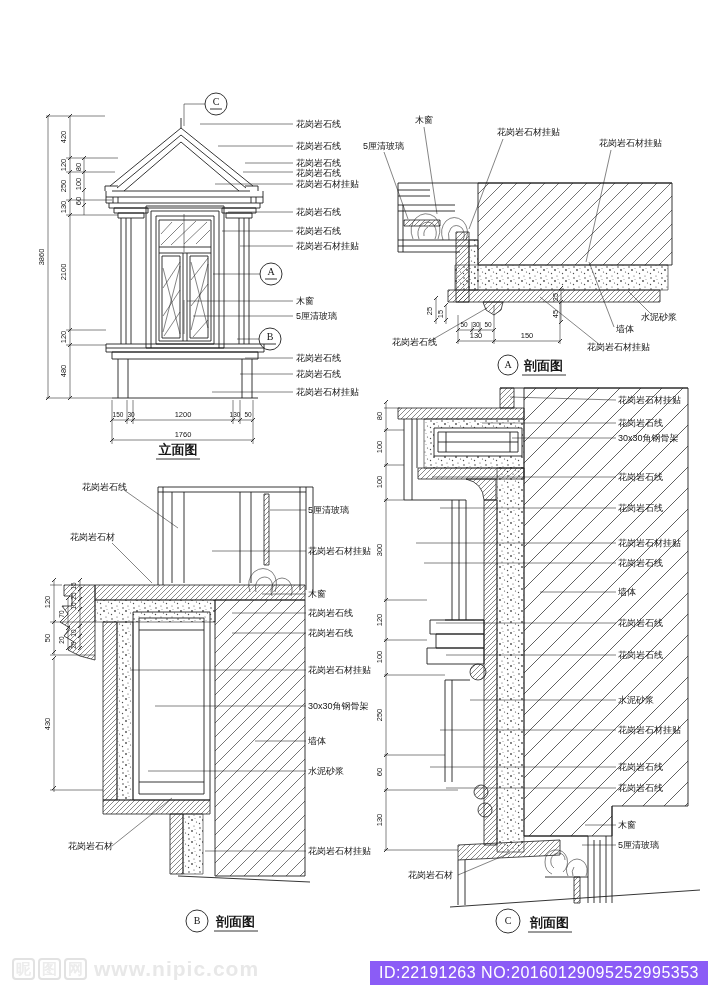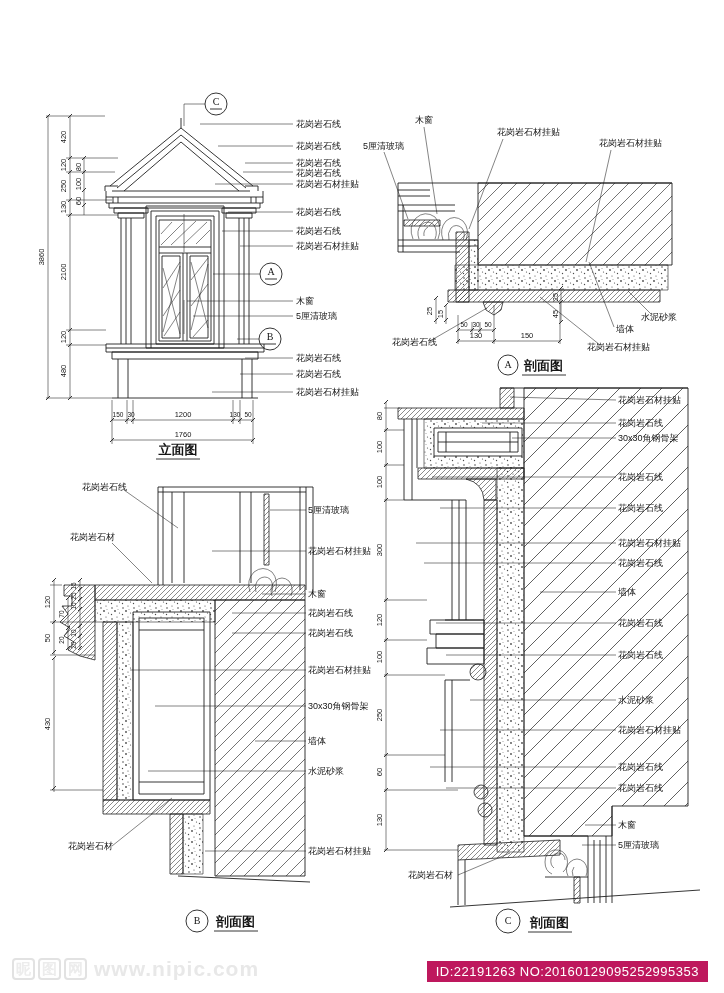--- a/index.html
+++ b/index.html
@@ -19,22 +19,22 @@
   .dim{font-size:7.5px;text-anchor:middle;}
   .dimxs{font-size:6.5px;text-anchor:middle;}
   .cap{font-size:13px;font-weight:600;text-anchor:middle;}
   .capl{font-size:13px;font-weight:600;}
   .mk{font-size:10px;text-anchor:middle;font-family:"Liberation Serif","DejaVu Serif",serif;}
   .watermark{position:absolute;left:0;right:0;bottom:0;height:43px;background:#ffffff;}
   .logo{position:absolute;left:12px;top:7px;display:flex;align-items:center;gap:3px;}
   .logo-box{display:inline-block;border:2px solid #e2e2e2;color:#ececec;border-radius:4px;
             font-size:15px;font-weight:bold;line-height:1.25;padding:0 2px;}
   .logo-url{color:#e8e8e8;font-size:21px;font-weight:bold;letter-spacing:1px;margin-left:4px;}
-  .id-box{position:absolute;right:16px;top:11px;background:#be185d;color:#ffffff;
-          font-size:13px;padding:3px 9px;letter-spacing:0.5px;}
+  .id-box{position:absolute;right:16px;top:11px;background:#8b5cf6;color:#ffffff;
+          font-size:16px;padding:3px 9px;letter-spacing:0.5px;}
 </style>
 </head>
 <body>
 
 <div id="canvas">
 <svg width="724" height="950" viewBox="0 0 724 950">
   <defs>
     <pattern id="hat" width="14" height="14" patternUnits="userSpaceOnUse">
       <path d="M-3,3 L3,-3 M0,14 L14,0 M11,17 L17,11" stroke="#3a3a3a" stroke-width="0.7" fill="none"></path>
     </pattern>

